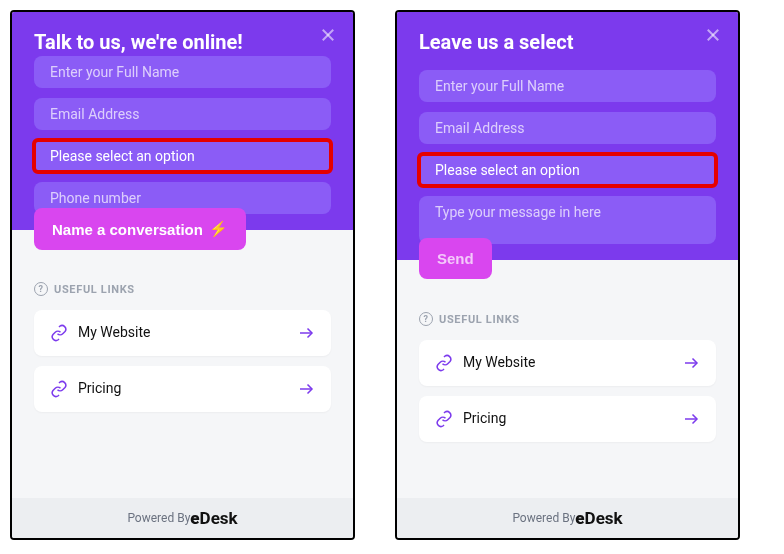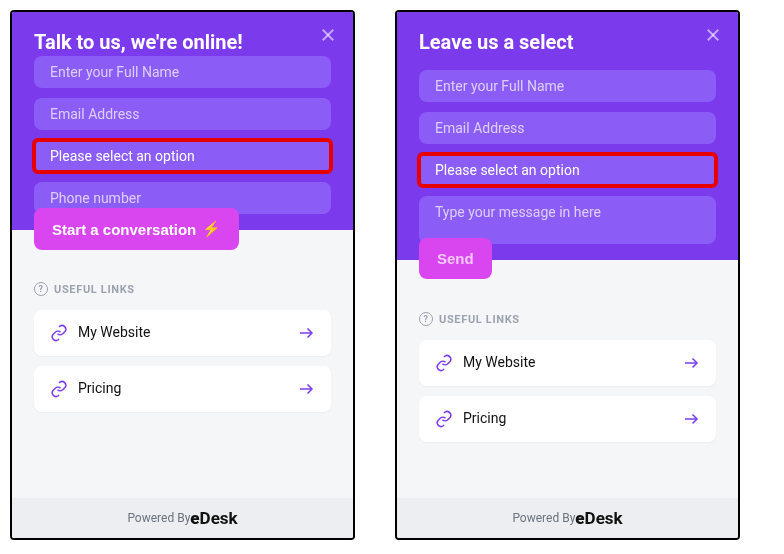--- a/index.html
+++ b/index.html
@@ -189,21 +189,21 @@
       <input class="field" placeholder="Enter your Full Name" style="">
       <input class="field" placeholder="Email Address" style="">
       <div class="select highlighted">
         <span>Please select an option</span>
       </div>
       <input class="field" placeholder="Phone number" style="">
     </div>
   </div>
   <div class="cta-row">
     <button class="cta">
-      <span>Start a conversation</span>
+      <span>Name a conversation</span>
       <span>⚡</span>
     </button>
   </div>
   <div class="body">
     <div class="section-label">
       <span class="qmark">?</span>
       <span>USEFUL LINKS</span>
     </div>
     <div class="link-card">
       <span class="link-icon">

